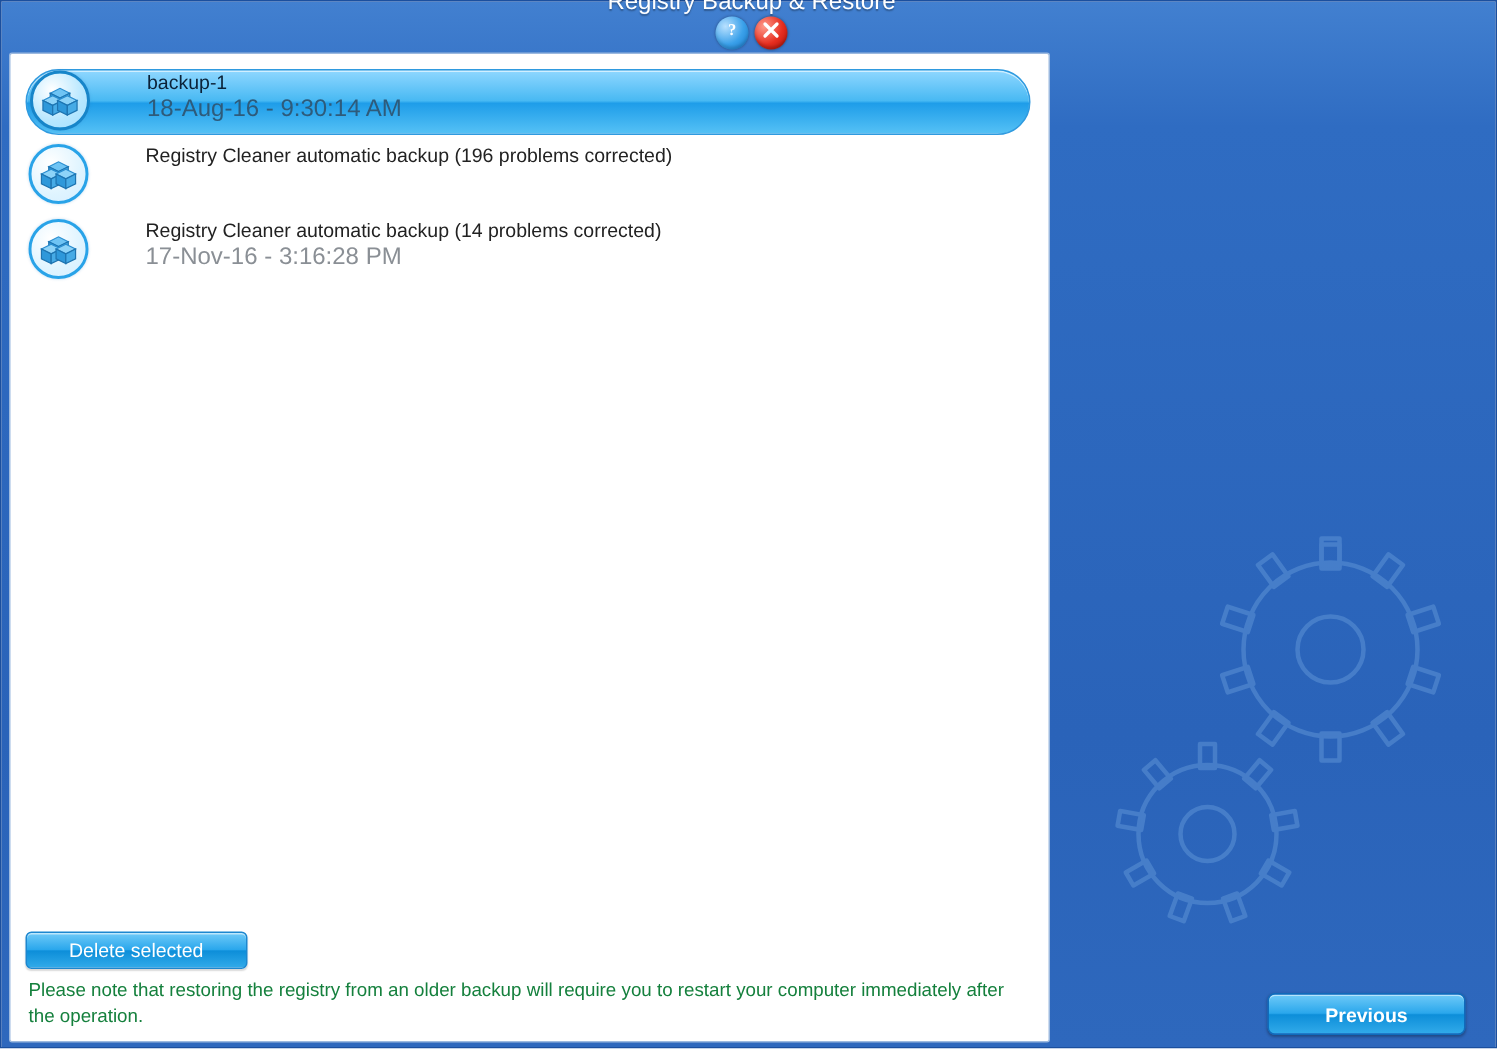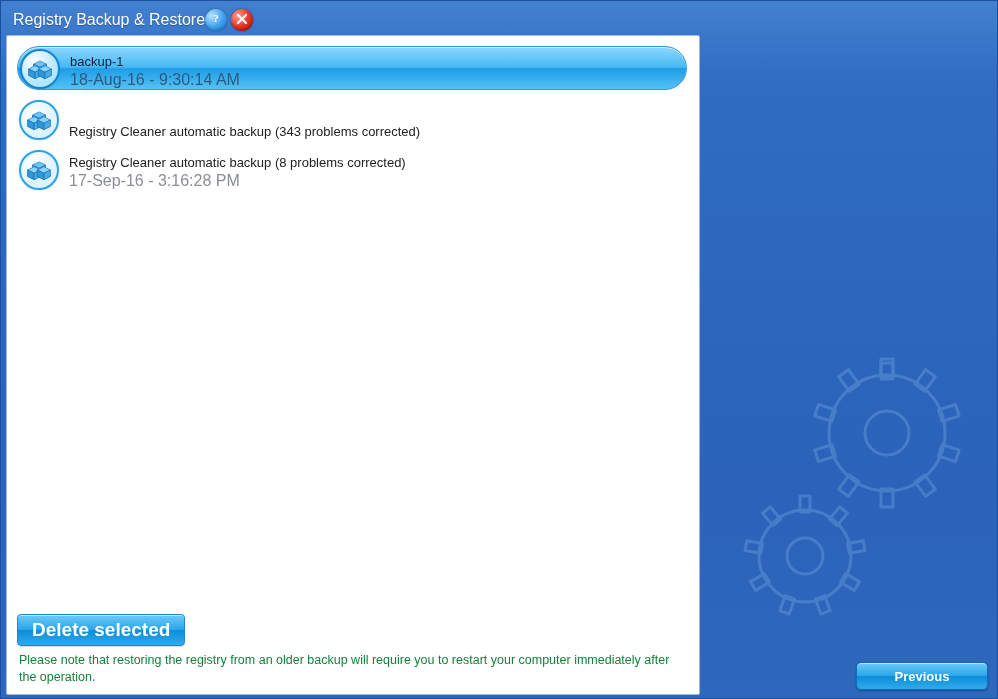--- a/index.html
+++ b/index.html
@@ -5,45 +5,47 @@
   * { box-sizing: border-box; margin: 0; padding: 0; }
   html, body { width: 998px; height: 699px; overflow: hidden; font-family: "Segoe UI", Tahoma, Verdana, sans-serif; }
   .window {
     width: 998px; height: 699px;
     background: linear-gradient(180deg, #4280d0 0%, #2f6cc2 12%, #2a63b9 70%, #2e68bd 100%);
     border: 1px solid #1b4f9e;
     position: relative;
   }
   .titlebar {
     height: 32px; padding: 6px 8px 0 12px;
-    display: flex; align-items: center; justify-content: flex-start;
+    display: flex; align-items: center; justify-content: flex-end;
     color: #fff;
+    flex-direction: column;
   }
   .title { font-size: 16px; font-weight: 400; text-shadow: 0 1px 1px rgba(0,0,0,.3); }
   .title-controls { display: flex; gap: 4px; align-items: center; }
   .help-btn, .close-btn { width: 22px; height: 22px; border-radius: 50%; display:flex; align-items:center; justify-content:center; cursor:pointer; }
   .help-btn { background: radial-gradient(circle at 30% 30%, #b9e1ff, #3ba1ea 55%, #1476c8); box-shadow: inset 0 -2px 2px rgba(0,0,0,.15), 0 0 2px rgba(0,0,0,.4); }
   .close-btn { background: radial-gradient(circle at 30% 30%, #ff9b8b, #e62e20 55%, #ab0f06); box-shadow: inset 0 -2px 2px rgba(0,0,0,.2), 0 0 2px rgba(0,0,0,.5); }
 
   .content-panel {
     position: absolute;
     left: 5px; top: 34px; width: 694px; height: 660px;
     background: #ffffff;
     border: 1px solid #9cb9df;
     border-radius: 2px;
     display: flex; flex-direction: column;
     padding: 8px 8px 6px 8px;
   }
   .list { flex: 1; overflow: auto; }
   .backup-item {
-    display: flex; align-items: flex-end;
+    display: flex; align-items: flex-start;
     height: 44px; border-radius: 22px;
     padding: 0 10px 0 2px;
     margin: 2px 4px 6px 2px;
     cursor: pointer;
+    gap: 28px;
   }
   .backup-item .icon-circle {
     width: 40px; height: 40px; border-radius: 50%;
     border: 2px solid #29a3e8;
     background: radial-gradient(circle at 35% 30%, #ffffff, #dff4ff 60%, #d5eeff);
     display:flex; align-items:center; justify-content:center;
     margin-right: 10px; flex-shrink:0;
     box-shadow: 0 0 2px rgba(50,130,200,.3);
   }
   .backup-item .texts { display:flex; flex-direction:column; line-height:1.2; }
@@ -57,33 +59,33 @@
   .backup-item.selected .btitle { color:#0b2238; }
   .backup-item.selected .btime { color:#2e5b7b; }
   .backup-item.selected .icon-circle {
     background: radial-gradient(circle at 35% 30%, #ffffff, #b7e7ff 60%, #a2dfff);
     border-color:#1785c9;
   }
 
   .bottom-area { padding-top: 2px; }
   .delete-btn {
     display:inline-block;
-    padding: 4px 14px;
-    font-size: 19px; font-weight:700; color:#fff;
+    padding: 4px 28px;
+    font-size: 13px; font-weight:400; color:#fff;
     border: 1px solid #1d87cf;
     border-radius: 4px;
     background: linear-gradient(180deg,#6fcaf8 0%, #2aa7ec 48%, #0d8ed9 52%, #31aae9 100%);
     box-shadow: inset 0 1px 0 rgba(255,255,255,.55), 0 1px 1px rgba(0,0,0,.15);
     cursor:pointer;
     margin: 0 0 6px 2px;
   }
   .note { font-size: 12.5px; color:#15803d; padding: 0 4px 2px 4px; line-height:1.35; }
 
   .nav-buttons {
-    position:absolute; right:9px; bottom:8px; display:flex; gap:6px;
+    position:absolute; right:20px; bottom:8px; display:flex; gap:6px;
   }
   .nav-btn {
     width: 132px; height: 28px;
     display:flex; align-items:center; justify-content:center;
     color:#fff; font-size:13px; font-weight:600;
     border:1px solid #0f6bbb; border-radius:5px;
     background: linear-gradient(180deg,#6fcaf8 0%, #2aa7ec 48%, #0d8ed9 52%, #31aae9 100%);
     box-shadow: inset 0 1px 0 rgba(255,255,255,.5), 0 1px 2px rgba(0,0,0,.3);
     cursor:pointer;
   }
@@ -154,42 +156,42 @@
     <polygon points="2,16 10,12 18,16 10,20" fill="#8dd3f8" stroke="#2a8ed0" stroke-width="1"></polygon>
     <polygon points="2,16 2,24 10,28 10,20" fill="#2e98da" stroke="#1e74b0" stroke-width="1"></polygon>
     <polygon points="18,16 18,24 10,28 10,20" fill="#46abe6" stroke="#1e74b0" stroke-width="1"></polygon>
     <polygon points="14,16 22,12 30,16 22,20" fill="#8dd3f8" stroke="#2a8ed0" stroke-width="1"></polygon>
     <polygon points="14,16 14,24 22,28 22,20" fill="#2e98da" stroke="#1e74b0" stroke-width="1"></polygon>
     <polygon points="30,16 30,24 22,28 22,20" fill="#46abe6" stroke="#1e74b0" stroke-width="1"></polygon>
   </g>
 </svg>
           </div>
           <div class="texts">
-            <div class="btitle">Registry Cleaner automatic backup (343 problems corrected)</div>
+            <div class="btitle">Registry Cleaner automatic backup (196 problems corrected)</div>
           </div>
         </div>
         <div class="backup-item">
           <div class="icon-circle">
             <svg width="26" height="26" viewBox="0 0 32 32">
   <g>
     <polygon points="8,10 16,6 24,10 16,14" fill="#6fc4f4" stroke="#2a8ed0" stroke-width="1"></polygon>
     <polygon points="8,10 8,20 16,24 16,14" fill="#2e98da" stroke="#1e74b0" stroke-width="1"></polygon>
     <polygon points="24,10 24,20 16,24 16,14" fill="#46abe6" stroke="#1e74b0" stroke-width="1"></polygon>
     <polygon points="2,16 10,12 18,16 10,20" fill="#8dd3f8" stroke="#2a8ed0" stroke-width="1"></polygon>
     <polygon points="2,16 2,24 10,28 10,20" fill="#2e98da" stroke="#1e74b0" stroke-width="1"></polygon>
     <polygon points="18,16 18,24 10,28 10,20" fill="#46abe6" stroke="#1e74b0" stroke-width="1"></polygon>
     <polygon points="14,16 22,12 30,16 22,20" fill="#8dd3f8" stroke="#2a8ed0" stroke-width="1"></polygon>
     <polygon points="14,16 14,24 22,28 22,20" fill="#2e98da" stroke="#1e74b0" stroke-width="1"></polygon>
     <polygon points="30,16 30,24 22,28 22,20" fill="#46abe6" stroke="#1e74b0" stroke-width="1"></polygon>
   </g>
 </svg>
           </div>
           <div class="texts">
-            <div class="btitle">Registry Cleaner automatic backup (8 problems corrected)</div>
-            <div class="btime">17-Sep-16 - 3:16:28 PM</div>
+            <div class="btitle">Registry Cleaner automatic backup (14 problems corrected)</div>
+            <div class="btime">17-Nov-16 - 3:16:28 PM</div>
           </div>
         </div>
       </div>
     <div class="bottom-area">
       <button class="delete-btn">Delete selected</button>
       <div class="note">Please note that restoring the registry from an older backup will require you to restart your computer immediately after the operation.</div>
     </div>
   </div>
 
   <div class="gears">

